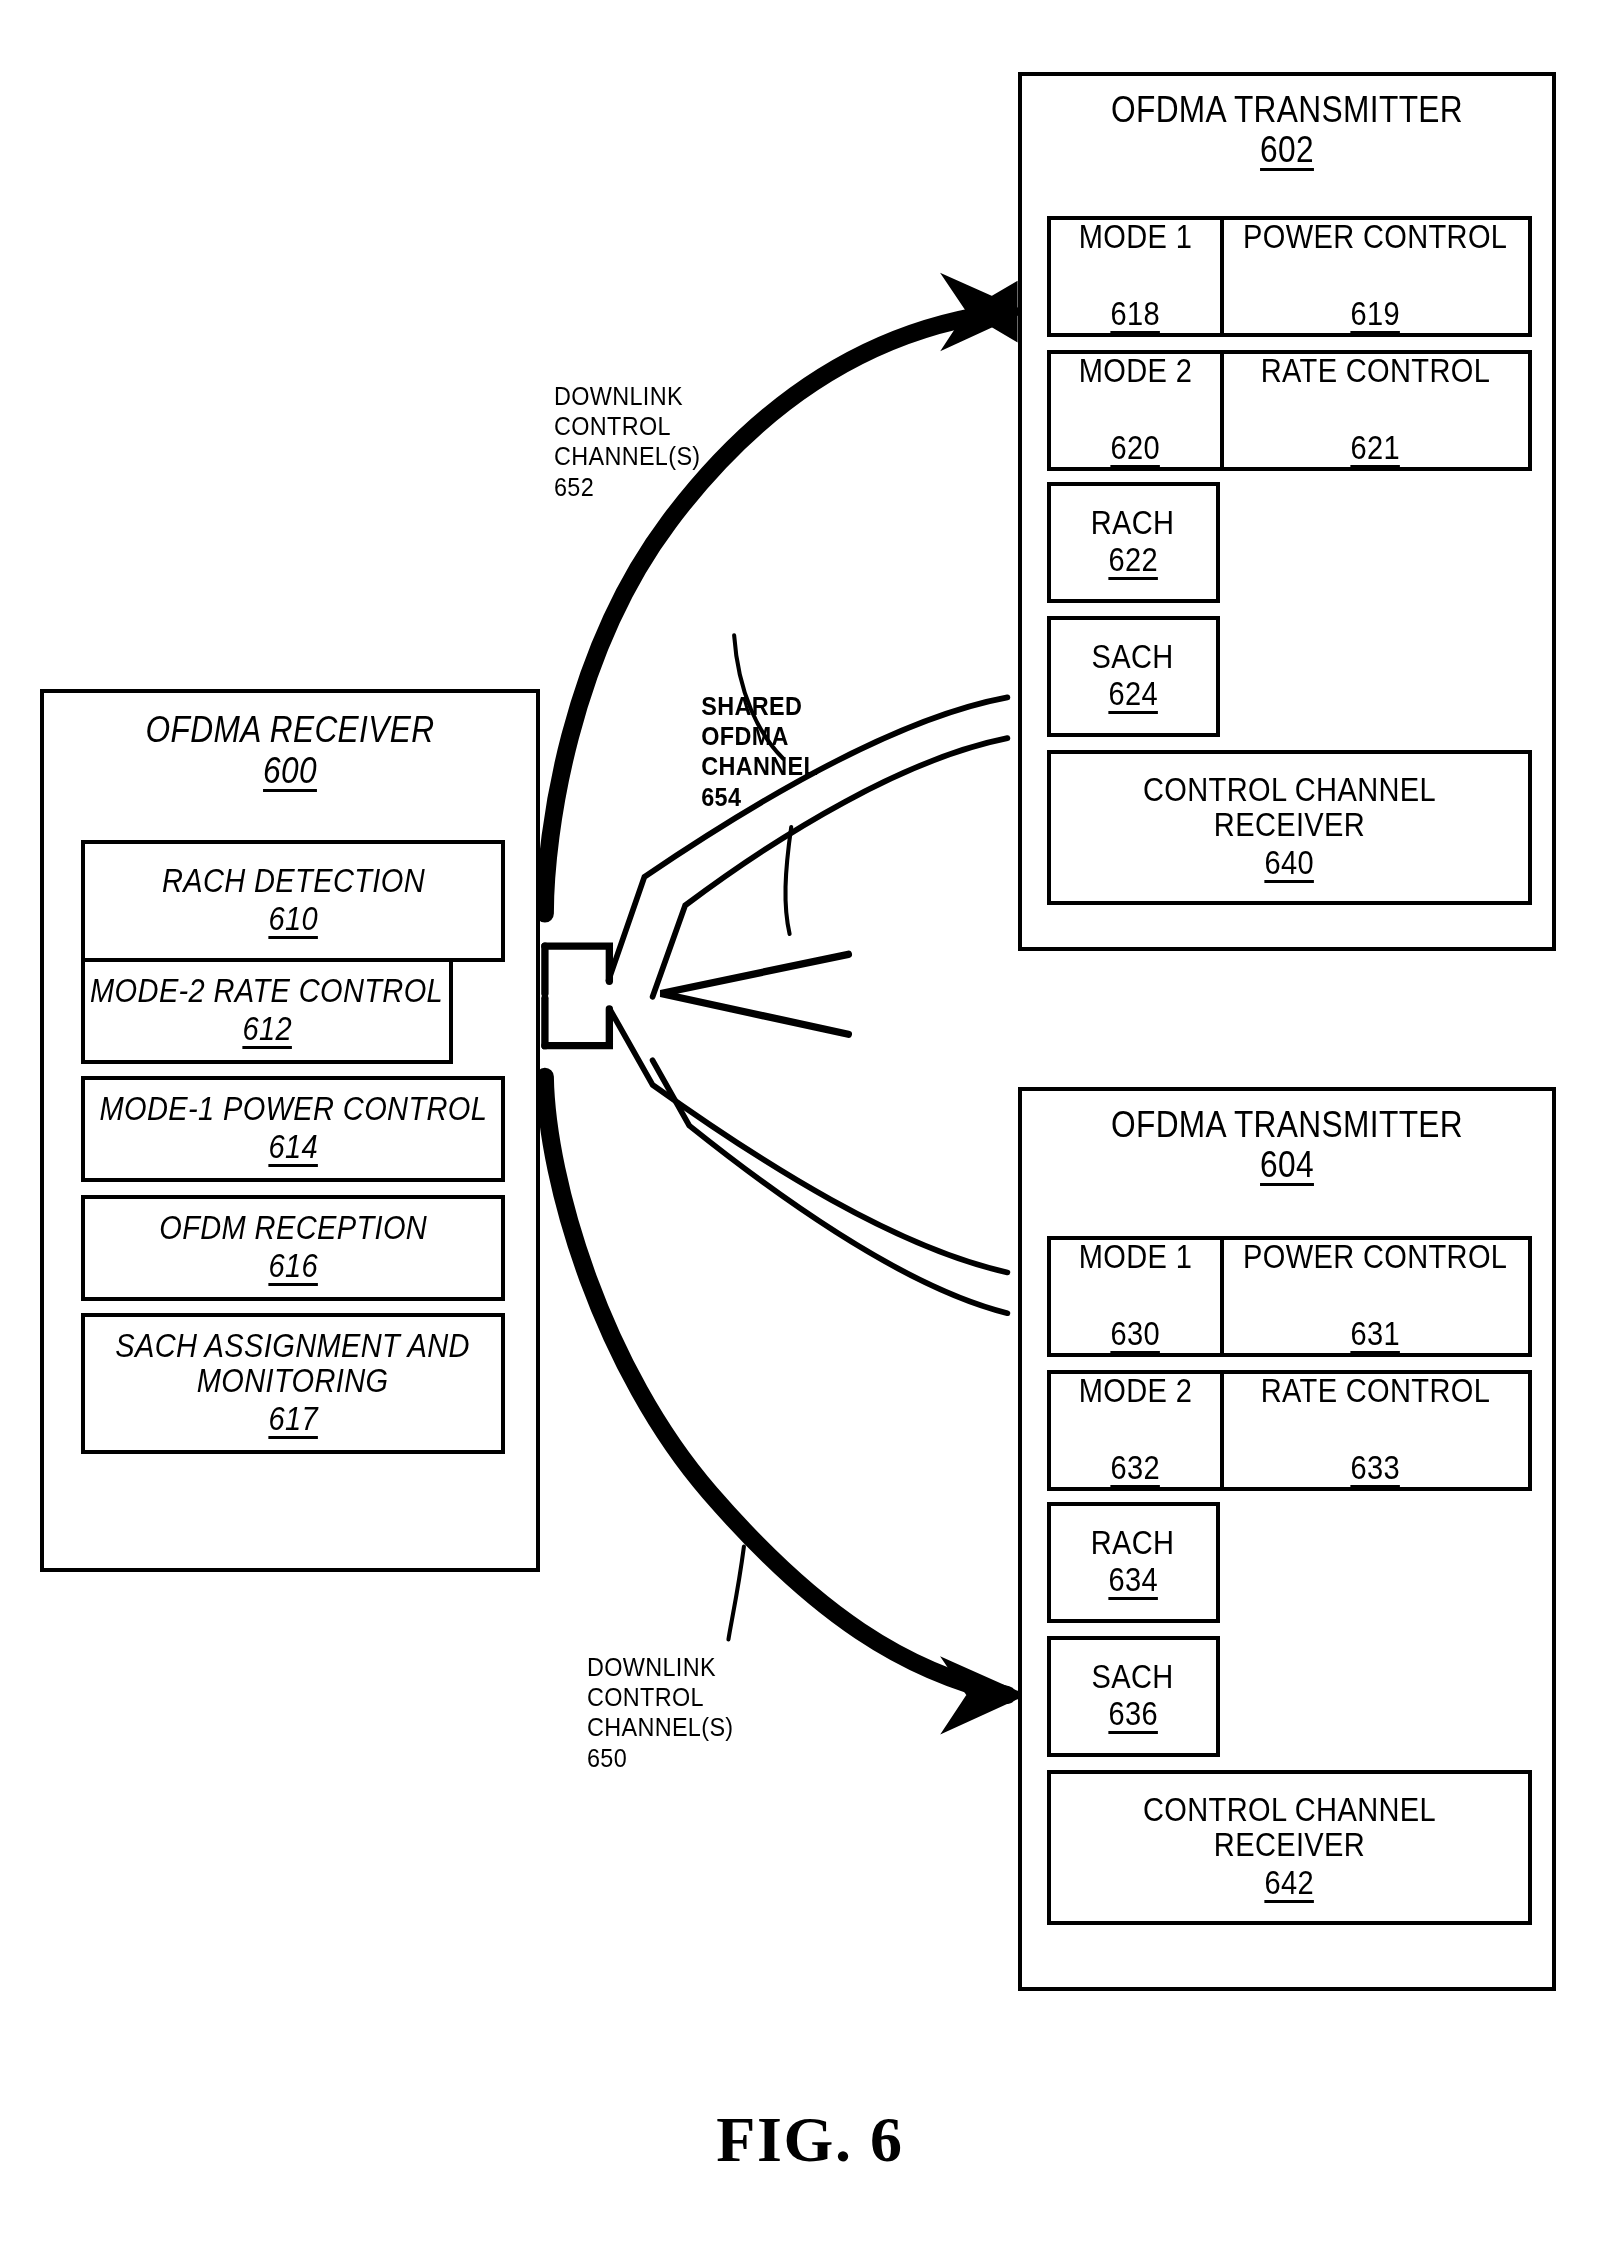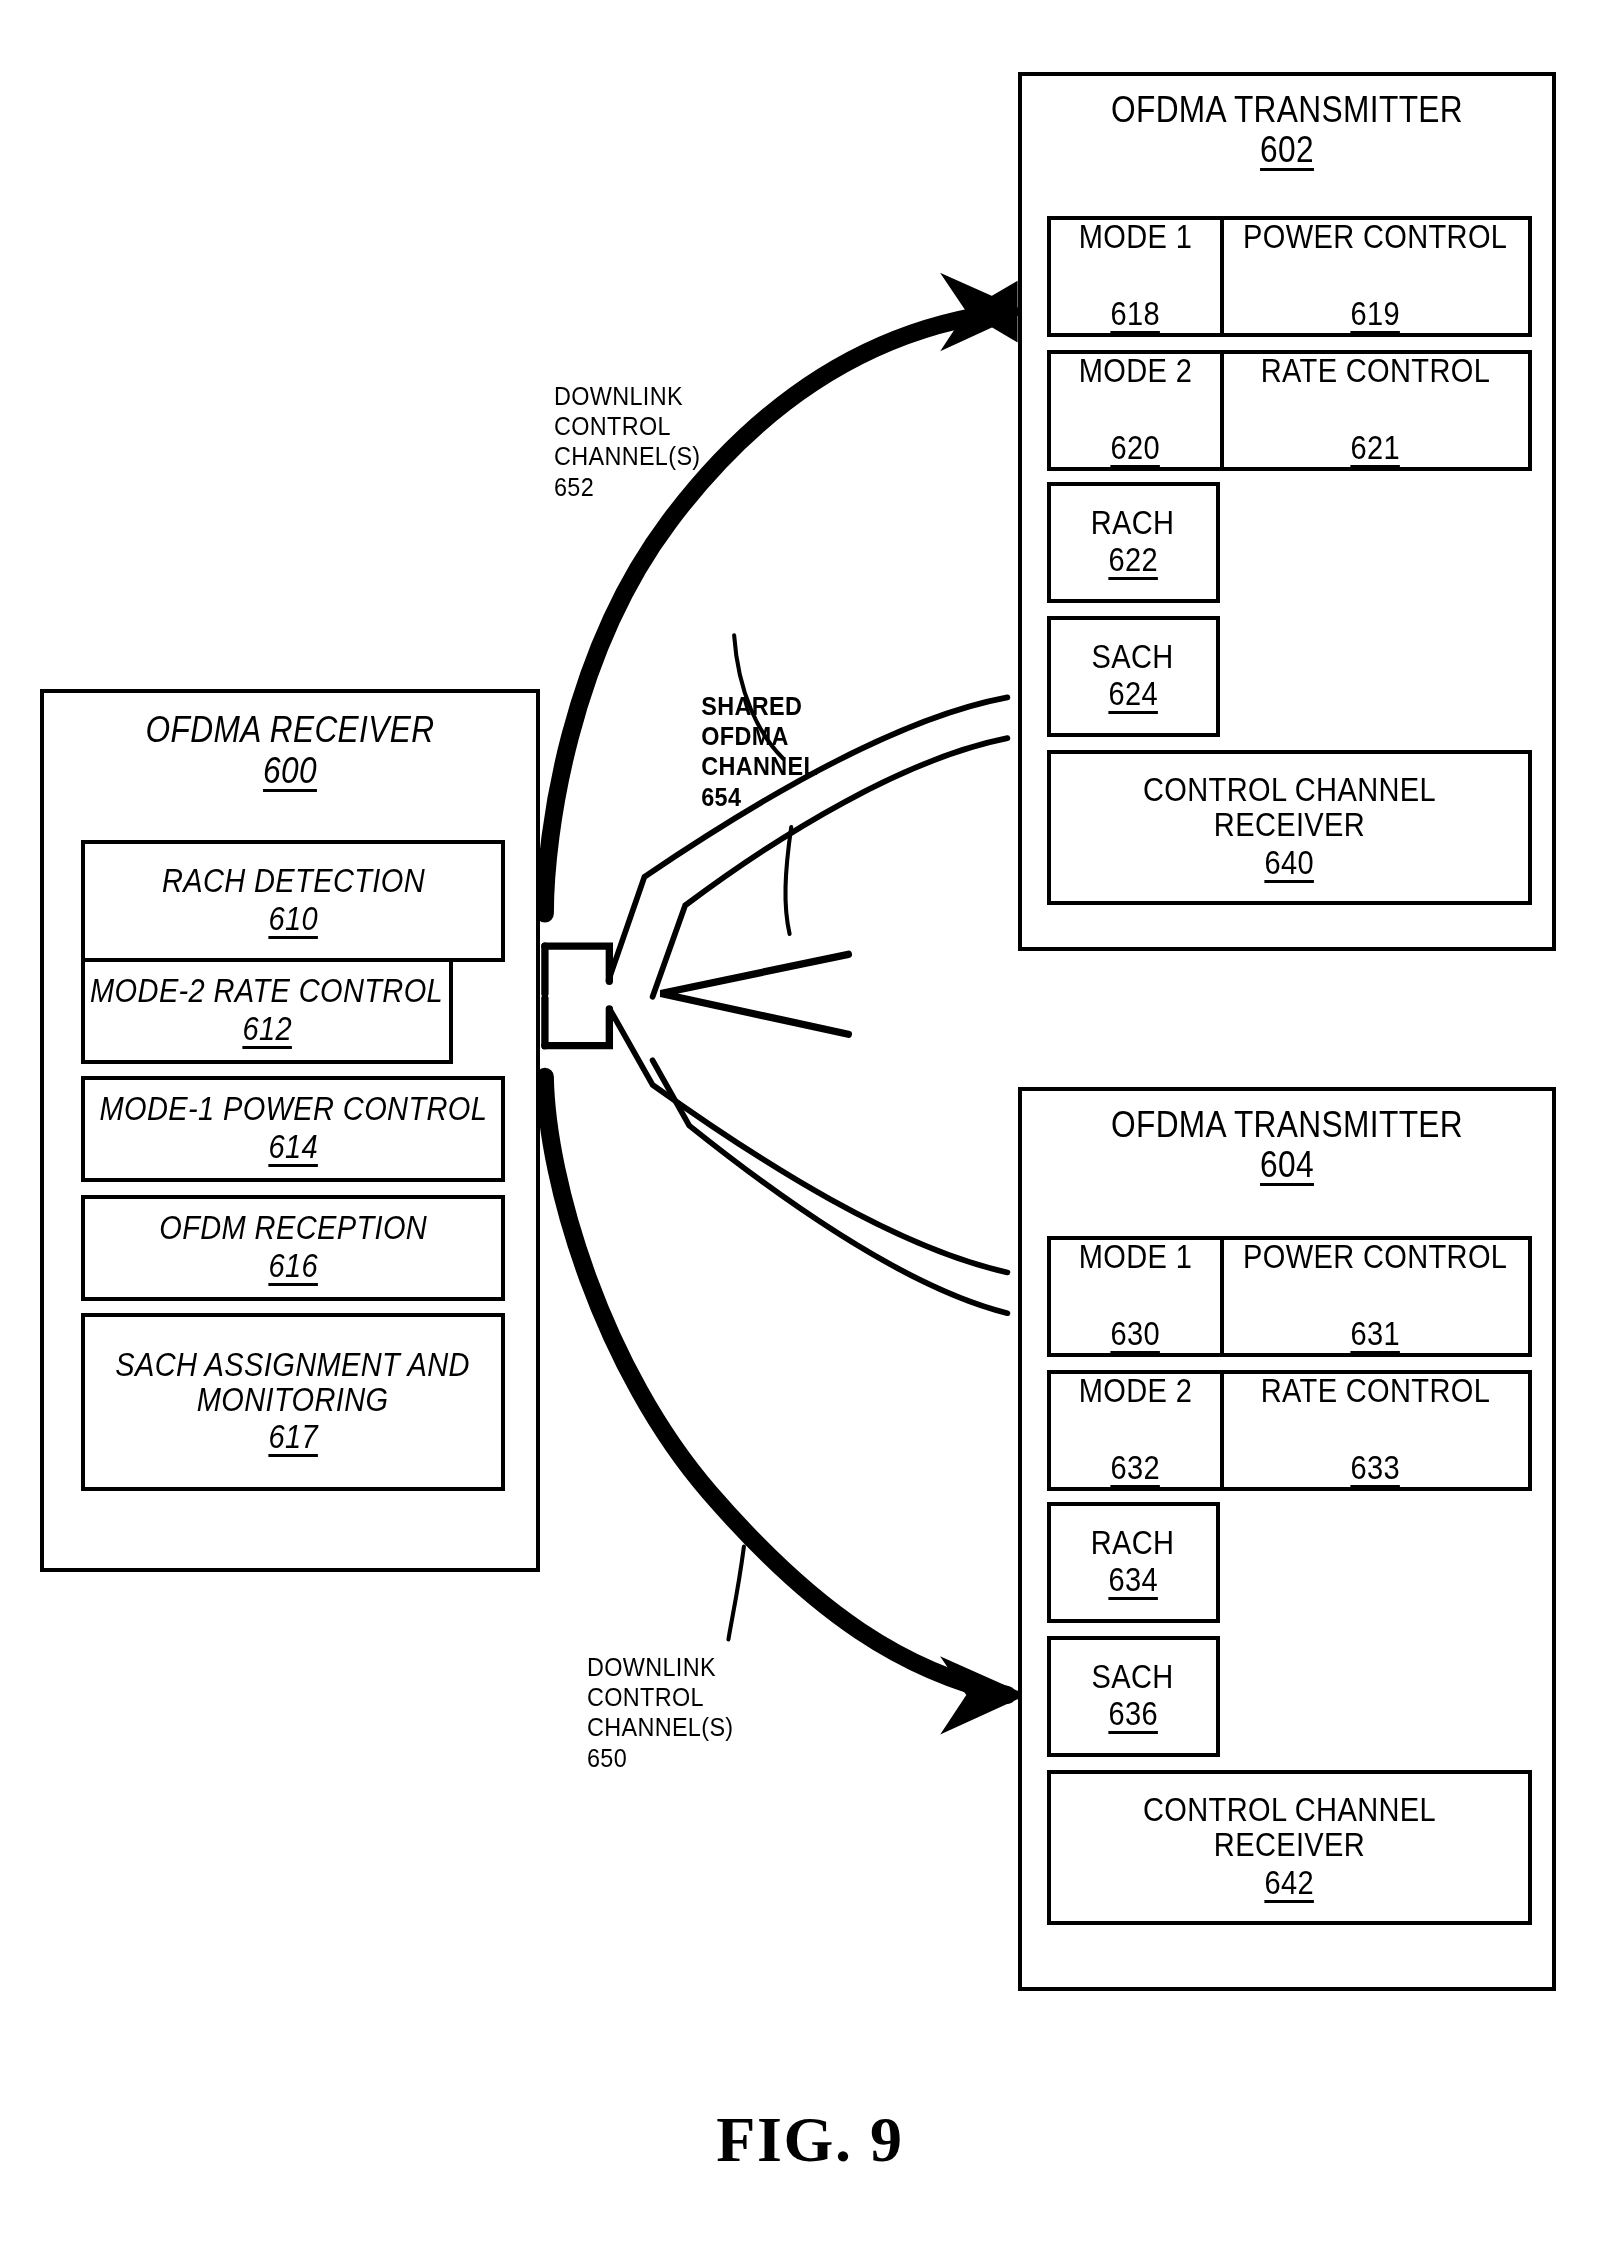--- a/index.html
+++ b/index.html
@@ -123,21 +123,21 @@
     <div class="ibox" style="left:37px;top:383px;width:424px;height:106px;">
       <div class="t">MODE-1 POWER CONTROL</div>
       <div class="num">614</div>
     </div>
 
     <div class="ibox" style="left:37px;top:502px;width:424px;height:106px;">
       <div class="t">OFDM RECEPTION</div>
       <div class="num">616</div>
     </div>
 
-    <div class="ibox" style="left:37px;top:620px;width:424px;height:178px;">
+    <div class="ibox" style="left:37px;top:620px;width:424px;height:141px;">
       <div class="t wrap" style="white-space:pre-line;">SACH ASSIGNMENT AND
 MONITORING</div>
       <div class="num">617</div>
     </div>
   </div>
 
   <div class="obox" style="left:1018px;top:72px;width:538px;height:879px;">
     <div class="hdr" style="top:14.7px;">
       <div class="t">OFDMA TRANSMITTER</div>
       <div class="num">602</div>
@@ -241,16 +241,16 @@
 654</span>
   </div>
 
   <div class="lbl" style="left:571px;top:1622px;width:318px;">
     <span>DOWNLINK
 CONTROL
 CHANNEL(S)
 650</span>
   </div>
 
-  <div id="figcap">FIG. 9</div>
+  <div id="figcap">FIG. 6</div>
 
 </div>
 
 
 </body></html>

